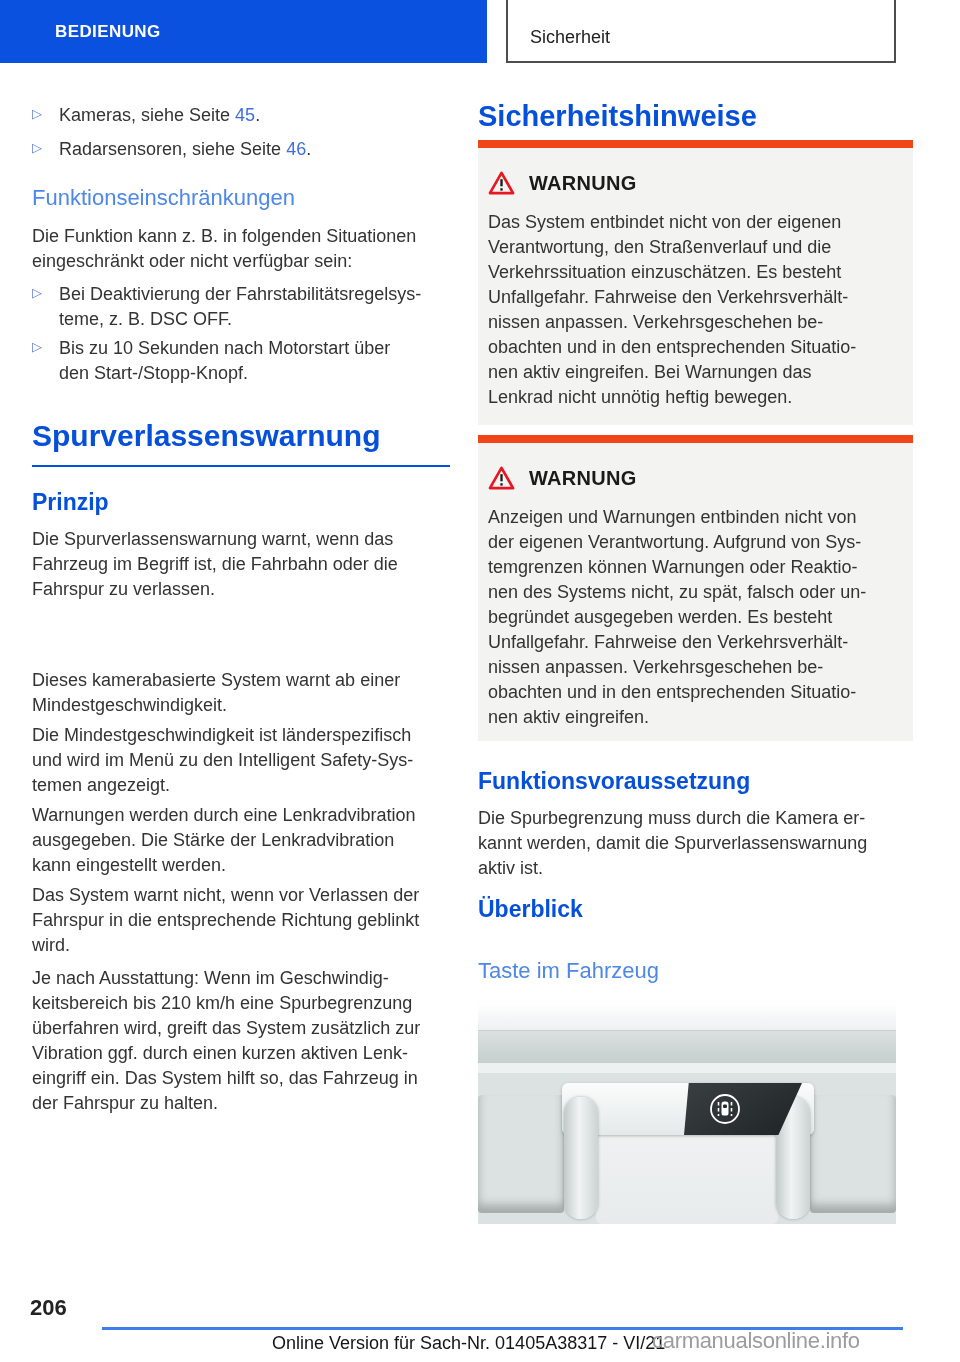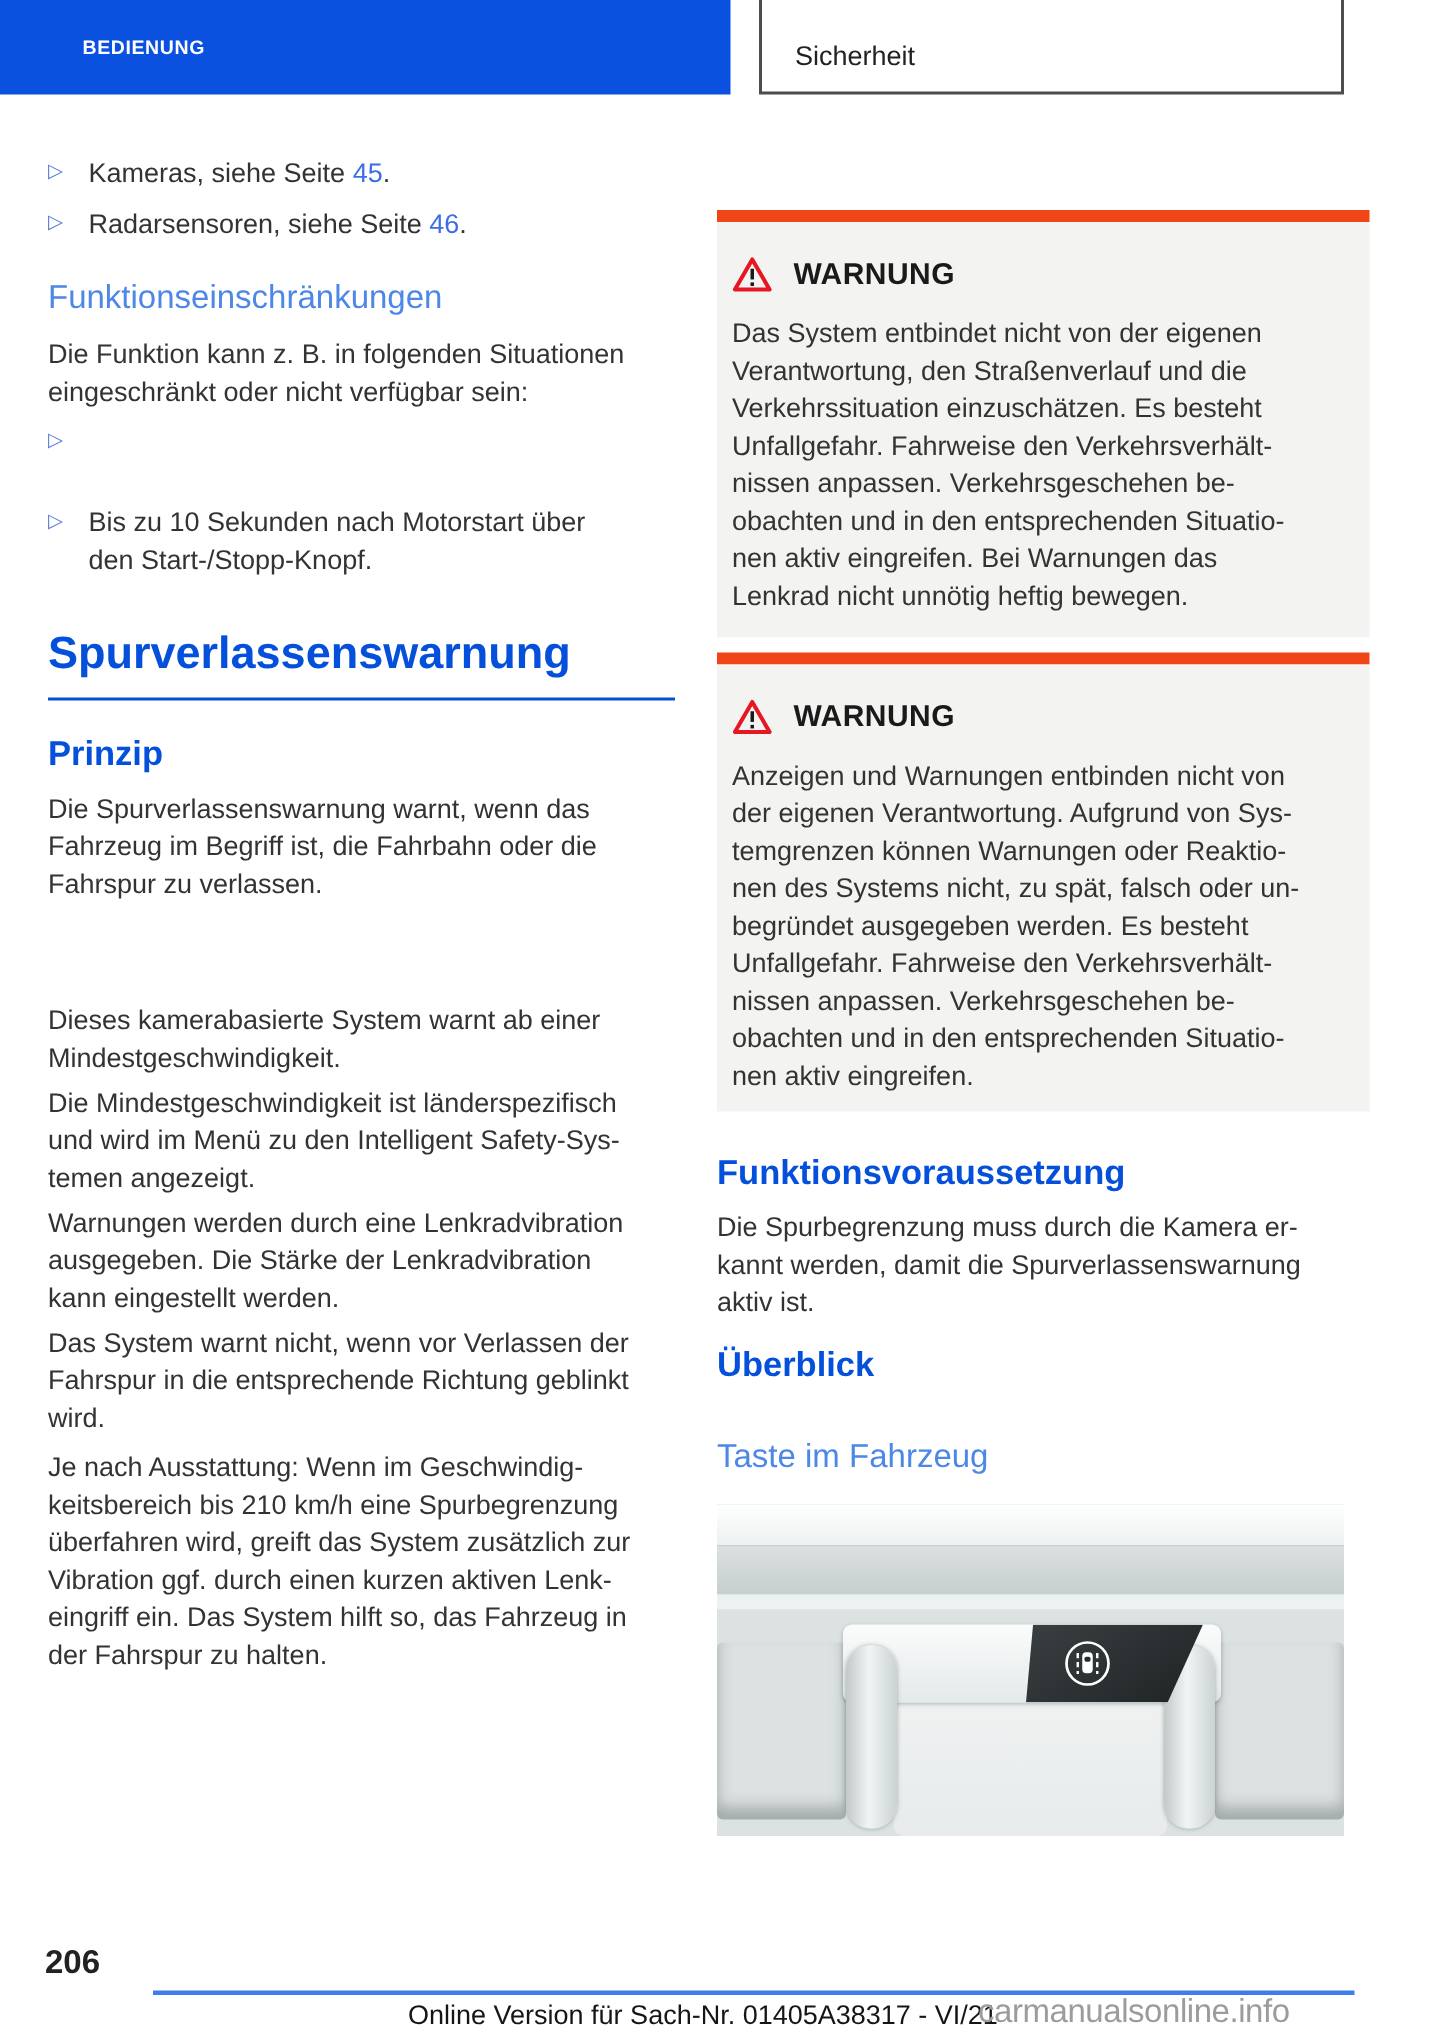--- a/index.html
+++ b/index.html
@@ -1,21 +1,21 @@
 <!DOCTYPE html>
 <html style="--header-blue: #0b51e0; --heading-blue: #0550da; --subheading-blue: #4d87e8; --link-blue: #3e6ee4; --warning-orange: #f04617; --warning-red: #e61723; --footline-blue: #3f7cec;"><head>
 <meta charset="utf-8">
 <style>
   html,body{margin:0;padding:0;background:#ffffff;}
   #page{position:relative;width:960px;height:1362px;background:#fff;overflow:hidden;
         font-family:"Liberation Sans", sans-serif;color:#333;}
   
   .chapter-box{position:absolute;left:0;top:0;width:487px;height:63px;background:var(--header-blue);
                display:flex;align-items:center;}
-  .chapter-box span{color:#fff;font-weight:bold;font-size:13px;letter-spacing:.4px;padding-left:55px;}
+  .chapter-box span{color:#fff;font-weight:bold;font-size:17px;letter-spacing:.4px;padding-left:55px;}
   .section-box{position:absolute;left:506px;top:-2px;width:390px;height:65px;border:2px solid #4d4d4d;
                box-sizing:border-box;display:flex;align-items:center;background:#fff;}
   .section-box span{font-size:18px;color:#222;padding-left:22px;padding-top:14px;}
   
   .col-l{left:32px;width:418px;}
   .col-r{left:478px;width:418px;}
   .p{position:absolute;font-size:18px;line-height:25px;color:#333;white-space:pre-line;}
   .h2{position:absolute;font-size:30px;line-height:34px;font-weight:bold;color:var(--heading-blue);
       border-bottom:2px solid var(--heading-blue);padding-bottom:12px;}
   .h3{position:absolute;font-size:23px;line-height:27px;font-weight:bold;color:var(--heading-blue);}
@@ -87,20 +87,22 @@
     <span class="mark">▷</span>
     <span class="txt"><span>Radarsensoren, siehe Seite </span><a href="#" class="pagelink">46</a><span>.</span></span>
   </div>
 
   <div class="h4 col-l" style="top:185px;">Funktionseinschränkungen</div>
   <div class="p col-l" style="top:224px;">Die Funktion kann z. B. in folgenden Situationen
 eingeschränkt oder nicht verfügbar sein:</div>
 
   <div class="bullet col-l" style="top:282px;">
     <span class="mark">▷</span>
+    <span class="txt">Bei Deaktivierung der Fahrstabilitätsregelsys-
+teme, z. B. DSC OFF.</span>
   </div>
   <div class="bullet col-l" style="top:336px;">
     <span class="mark">▷</span>
     <span class="txt">Bis zu 10 Sekunden nach Motorstart über
 den Start-/Stopp-Knopf.</span>
   </div>
 
   <div class="h2 col-l" style="top:419px;width:418px;">Spurverlassenswarnung</div>
   <div class="h3 col-l" style="top:489px;">Prinzip</div>
   <div class="p col-l" style="top:527px;">Die Spurverlassenswarnung warnt, wenn das
@@ -118,20 +120,21 @@
   <div class="p col-l" style="top:883px;">Das System warnt nicht, wenn vor Verlassen der
 Fahrspur in die entsprechende Richtung geblinkt
 wird.</div>
   <div class="p col-l" style="top:966px;">Je nach Ausstattung: Wenn im Geschwindig-
 keitsbereich bis 210 km/h eine Spurbegrenzung
 überfahren wird, greift das System zusätzlich zur
 Vibration ggf. durch einen kurzen aktiven Lenk-
 eingriff ein. Das System hilft so, das Fahrzeug in
 der Fahrspur zu halten.</div>
 
+  <div class="h3 big col-r" style="position:absolute;top:100px;">Sicherheitshinweise</div>
 
   <div class="warnbox" style="top:140px;">
     <div class="warnbar"></div>
     <div class="warnbody" style="height:277px;">
       <div class="warntitle">
         <svg width="27" height="24" viewBox="0 0 30 27">
           <path d="M15 2.2 L28 24.8 H2 Z" fill="none" stroke="#e61723" stroke-width="3" stroke-linejoin="round"></path>
           <rect x="13.7" y="9.2" width="2.6" height="8" fill="#1a1a1a"></rect>
           <rect x="13.7" y="19.4" width="2.6" height="2.7" fill="#1a1a1a"></rect>
         </svg>

